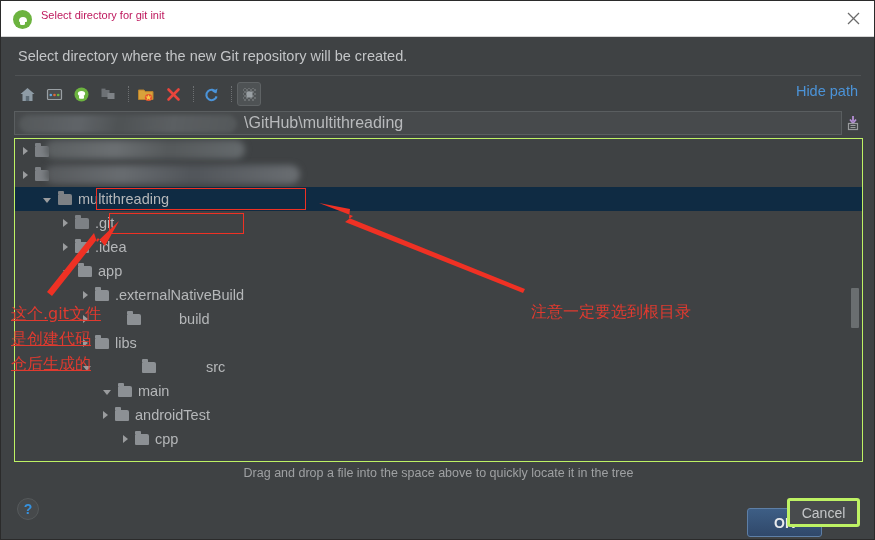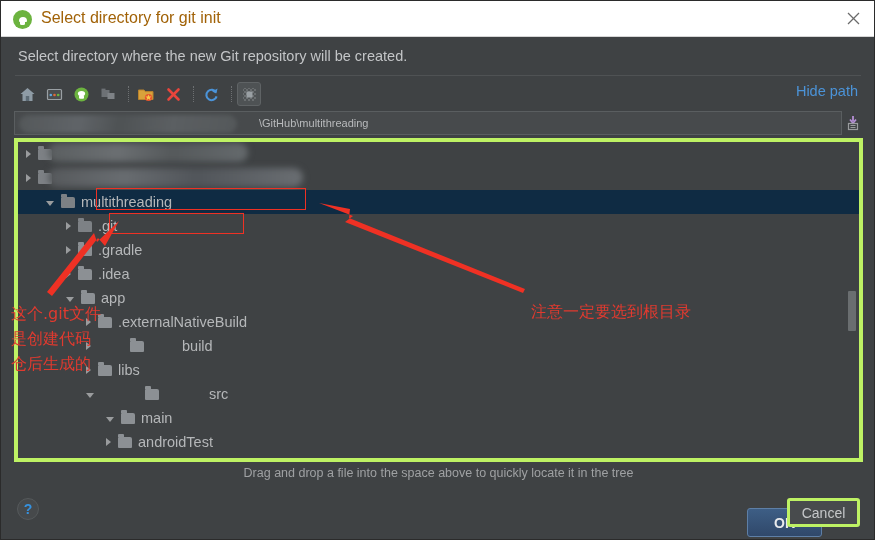--- a/index.html
+++ b/index.html
@@ -44,21 +44,21 @@
   }
   #app-icon .robot::after {
     content: "";
     position: absolute; left: 3px; top: 7.5px;
     width: 5px; height: 3.5px;
     background: #ffffff;
     border-radius: 0 0 1.5px 1.5px;
   }
   #title-text {
     position: absolute; left: 40px; top: 8px;
-    font-size: 16px; color: #a16207;
+    font-size: 11px; color: #be185d;
     white-space: nowrap;
   }
   #close-btn {
     position: absolute; right: 0; top: 0;
     width: 46px; height: 35px;
     display: flex; align-items: center; justify-content: center;
     cursor: pointer;
   }
   #close-btn svg { display: block; }
 
@@ -110,23 +110,23 @@
   #path-row {
     position: absolute; left: 13px; top: 110px;
     width: 849px; height: 24px;
   }
   #path-field {
     position: absolute; left: 0; top: 0;
     width: 828px; height: 24px;
     background: #474a4c;
     border: 1px solid #5a5e60;
     color: #b8babc;
-    font-size: 11px;
+    font-size: 16px;
     line-height: 22px;
-    padding-left: 23px;
+    padding-left: 8px;
     overflow: hidden;
     white-space: nowrap;
   }
   #path-redact {
     position: absolute; left: 4px; top: 3px;
     width: 218px; height: 18px;
     border-radius: 9px;
     background: linear-gradient(100deg,#55595b 0%, #62666a 28%, #4f5355 46%, #5d6164 70%, #55595b 100%);
     filter: blur(2.2px);
     opacity: .95;
@@ -141,21 +141,21 @@
     width: 20px; height: 24px;
     display: flex; align-items: center; justify-content: center;
     cursor: pointer;
   }
 
   
   #tree-pane {
     position: absolute; left: 13px; top: 137px;
     width: 849px; height: 324px;
     background: #3f4244;
-    border: 4px solid #bef264;
+    border: 1px solid #bef264;
     overflow: hidden;
   }
   .row {
     position: relative;
     height: 24px;
     display: flex; align-items: center;
     color: #b5b7b9;
     font-size: 14.5px;
     white-space: nowrap;
     cursor: pointer;
@@ -265,21 +265,21 @@
   
   .cn-note {
     position: absolute;
     color: #e03a2f;
     font-family: "DejaVu Sans", "Liberation Sans", sans-serif;
     font-size: 16px;
     line-height: 25px;
     white-space: pre;
     pointer-events: none;
   }
-  #note-left  { left: 10px; top: 300px; }
+  #note-left  { left: 10px; top: 300px; text-decoration: underline; }
   #note-right { left: 530px; top: 298px; }
   #arrows { position: absolute; left: 0; top: 0; width: 875px; height: 540px; pointer-events: none; }
 </style>
 </head>
 <body>
 
 <div id="dialog">
 
   <div id="titlebar">
     <div id="app-icon">
@@ -411,25 +411,20 @@
           <span>multithreading</span>
         </div>
         <div class="row" style="padding-left: 48px;">
           <div class="arrow"></div>
           <div class="folder dim"></div>
           <span>.git</span>
         </div>
         <div class="row" style="padding-left: 48px;">
           <div class="arrow"></div>
           <div class="folder"></div>
-          <span>.gradle</span>
-        </div>
-        <div class="row" style="padding-left: 48px;">
-          <div class="arrow"></div>
-          <div class="folder"></div>
           <span>.idea</span>
         </div>
         <div class="row" style="padding-left: 48px;">
           <div class="arrow open"></div>
           <div class="folder"></div>
           <span>app</span>
         </div>
         <div class="row" style="padding-left: 68px;">
           <div class="arrow"></div>
           <div class="folder"></div>

